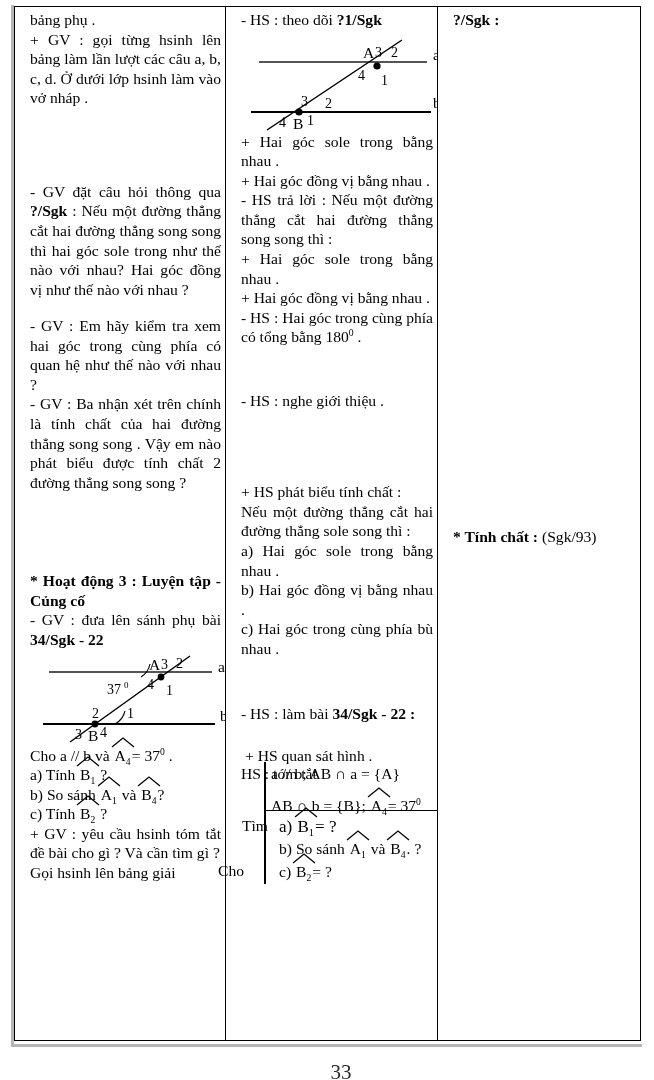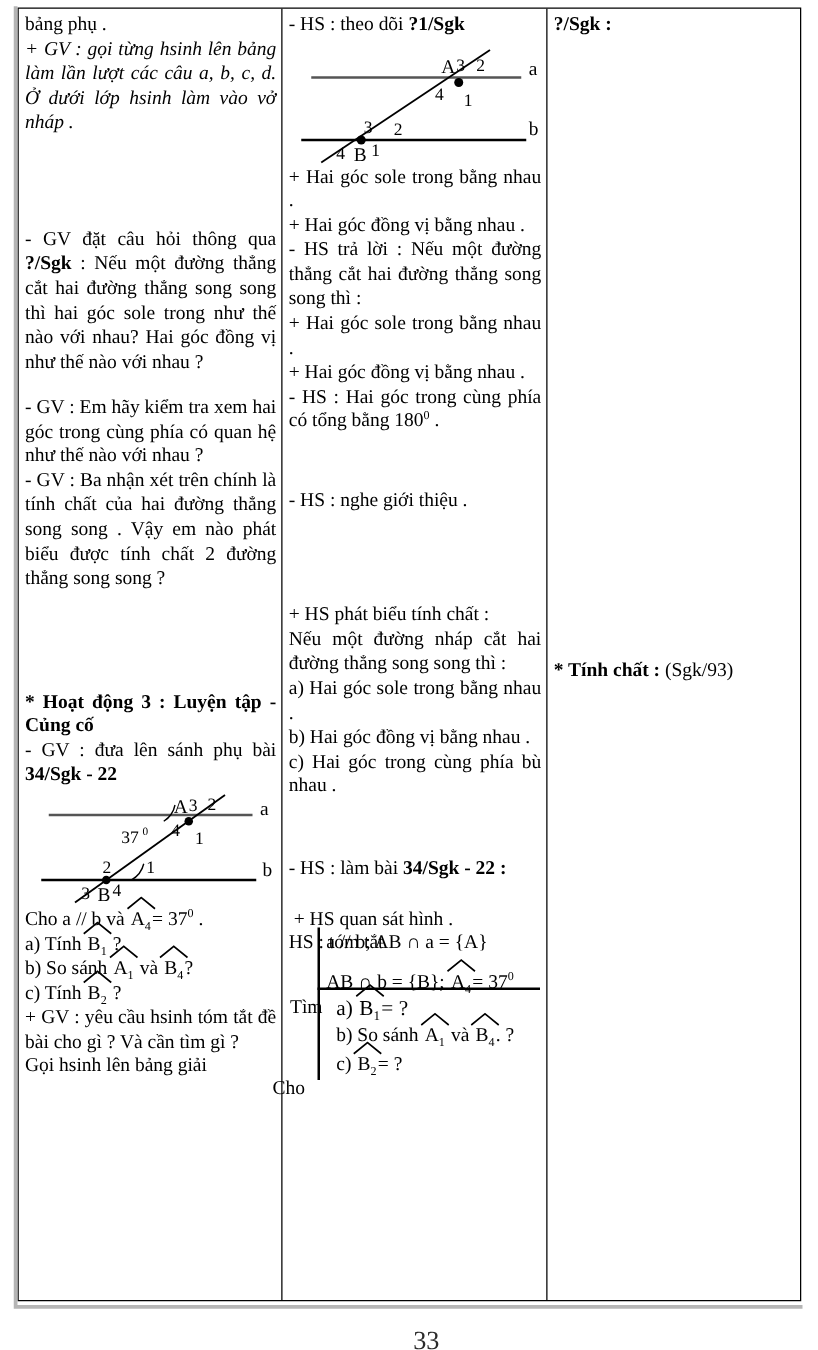--- a/index.html
+++ b/index.html
@@ -33,21 +33,21 @@
   }
   #tbl:after{
     content:"";
     position:absolute; left:-4px; top:1037px;
     width:631px; height:3px;
     background:#b5b5b5;
   }
   .col{
     position:relative;
     height:100%;
-    padding:3px 4px 0 5px;
+    padding:3px 4px 0 15px;
     font-size:15.6px;
     line-height:1.255;
     overflow:hidden;
   }
   .col-left { width:211px; border-right:1px solid #000; }
   .col-mid  { width:212px; border-right:1px solid #000; }
   .col-right{ width:202px; }
 
   p{ margin:0; }
   .jl{ text-align:justify; }
@@ -95,21 +95,21 @@
 <body>
 
 <div id="page">
 
   <div id="tbl">
 
     <div class="col col-left">
 
       <p>bảng phụ .</p>
 
-      <p class="jl" style="text-align:justify;font-style:italic;">+ GV : gọi từng hsinh lên bảng làm lần lượt các câu a, b, c, d. Ở dưới lớp hsinh làm vào vở nháp .</p>
+      <p class="jl" style="text-align:justify;">+ GV : gọi từng hsinh lên bảng làm lần lượt các câu a, b, c, d. Ở dưới lớp hsinh làm vào vở nháp .</p>
 
       <div style="height:74px"></div>
 
       <p class="jl" style="text-align:justify;">
         <span>- GV đặt câu hỏi thông qua </span><b>?/Sgk</b><span> : Nếu một đường thẳng cắt hai đường thẳng song song thì hai góc sole trong như thế nào với nhau? Hai góc đồng vị như thế nào với nhau ?</span>
       </p>
 
       <p class="jl" style="text-align:justify;margin-top:17px;">- GV : Em hãy kiểm tra xem hai góc trong cùng phía có quan hệ như thế nào với nhau ?</p>
 
       <p class="jl" style="text-align:justify;">- GV : Ba nhận xét trên chính là tính chất của hai đường thẳng song song . Vậy em nào phát biểu được tính chất 2 đường thẳng song song ?</p>
@@ -224,21 +224,21 @@
         <span>- HS : Hai góc trong cùng phía có tổng bằng 180</span><sup class="deg">0</sup><span> .</span>
       </p>
 
       <div style="height:44px"></div>
 
       <p>- HS : nghe giới thiệu .</p>
 
       <div style="height:72px"></div>
 
       <p>+ HS phát biểu tính chất :</p>
-      <p class="jl" style="text-align:justify;">Nếu một đường nháp cắt hai đường thẳng song song thì :</p>
+      <p class="jl" style="text-align:justify;">Nếu một đường thẳng cắt hai đường thẳng sole song thì :</p>
       <p class="jl" style="text-align:justify;">a) Hai góc sole trong bằng nhau .</p>
       <p class="jl" style="text-align:justify;">b) Hai góc đồng vị bằng nhau .</p>
       <p class="jl" style="text-align:justify;">c) Hai góc trong cùng phía bù nhau .</p>
 
       <div style="height:46px"></div>
 
       <p class="jl" style="text-align:justify;">
         <span>- HS : làm bài </span><b>34/Sgk - 22 :</b>
       </p>
 

